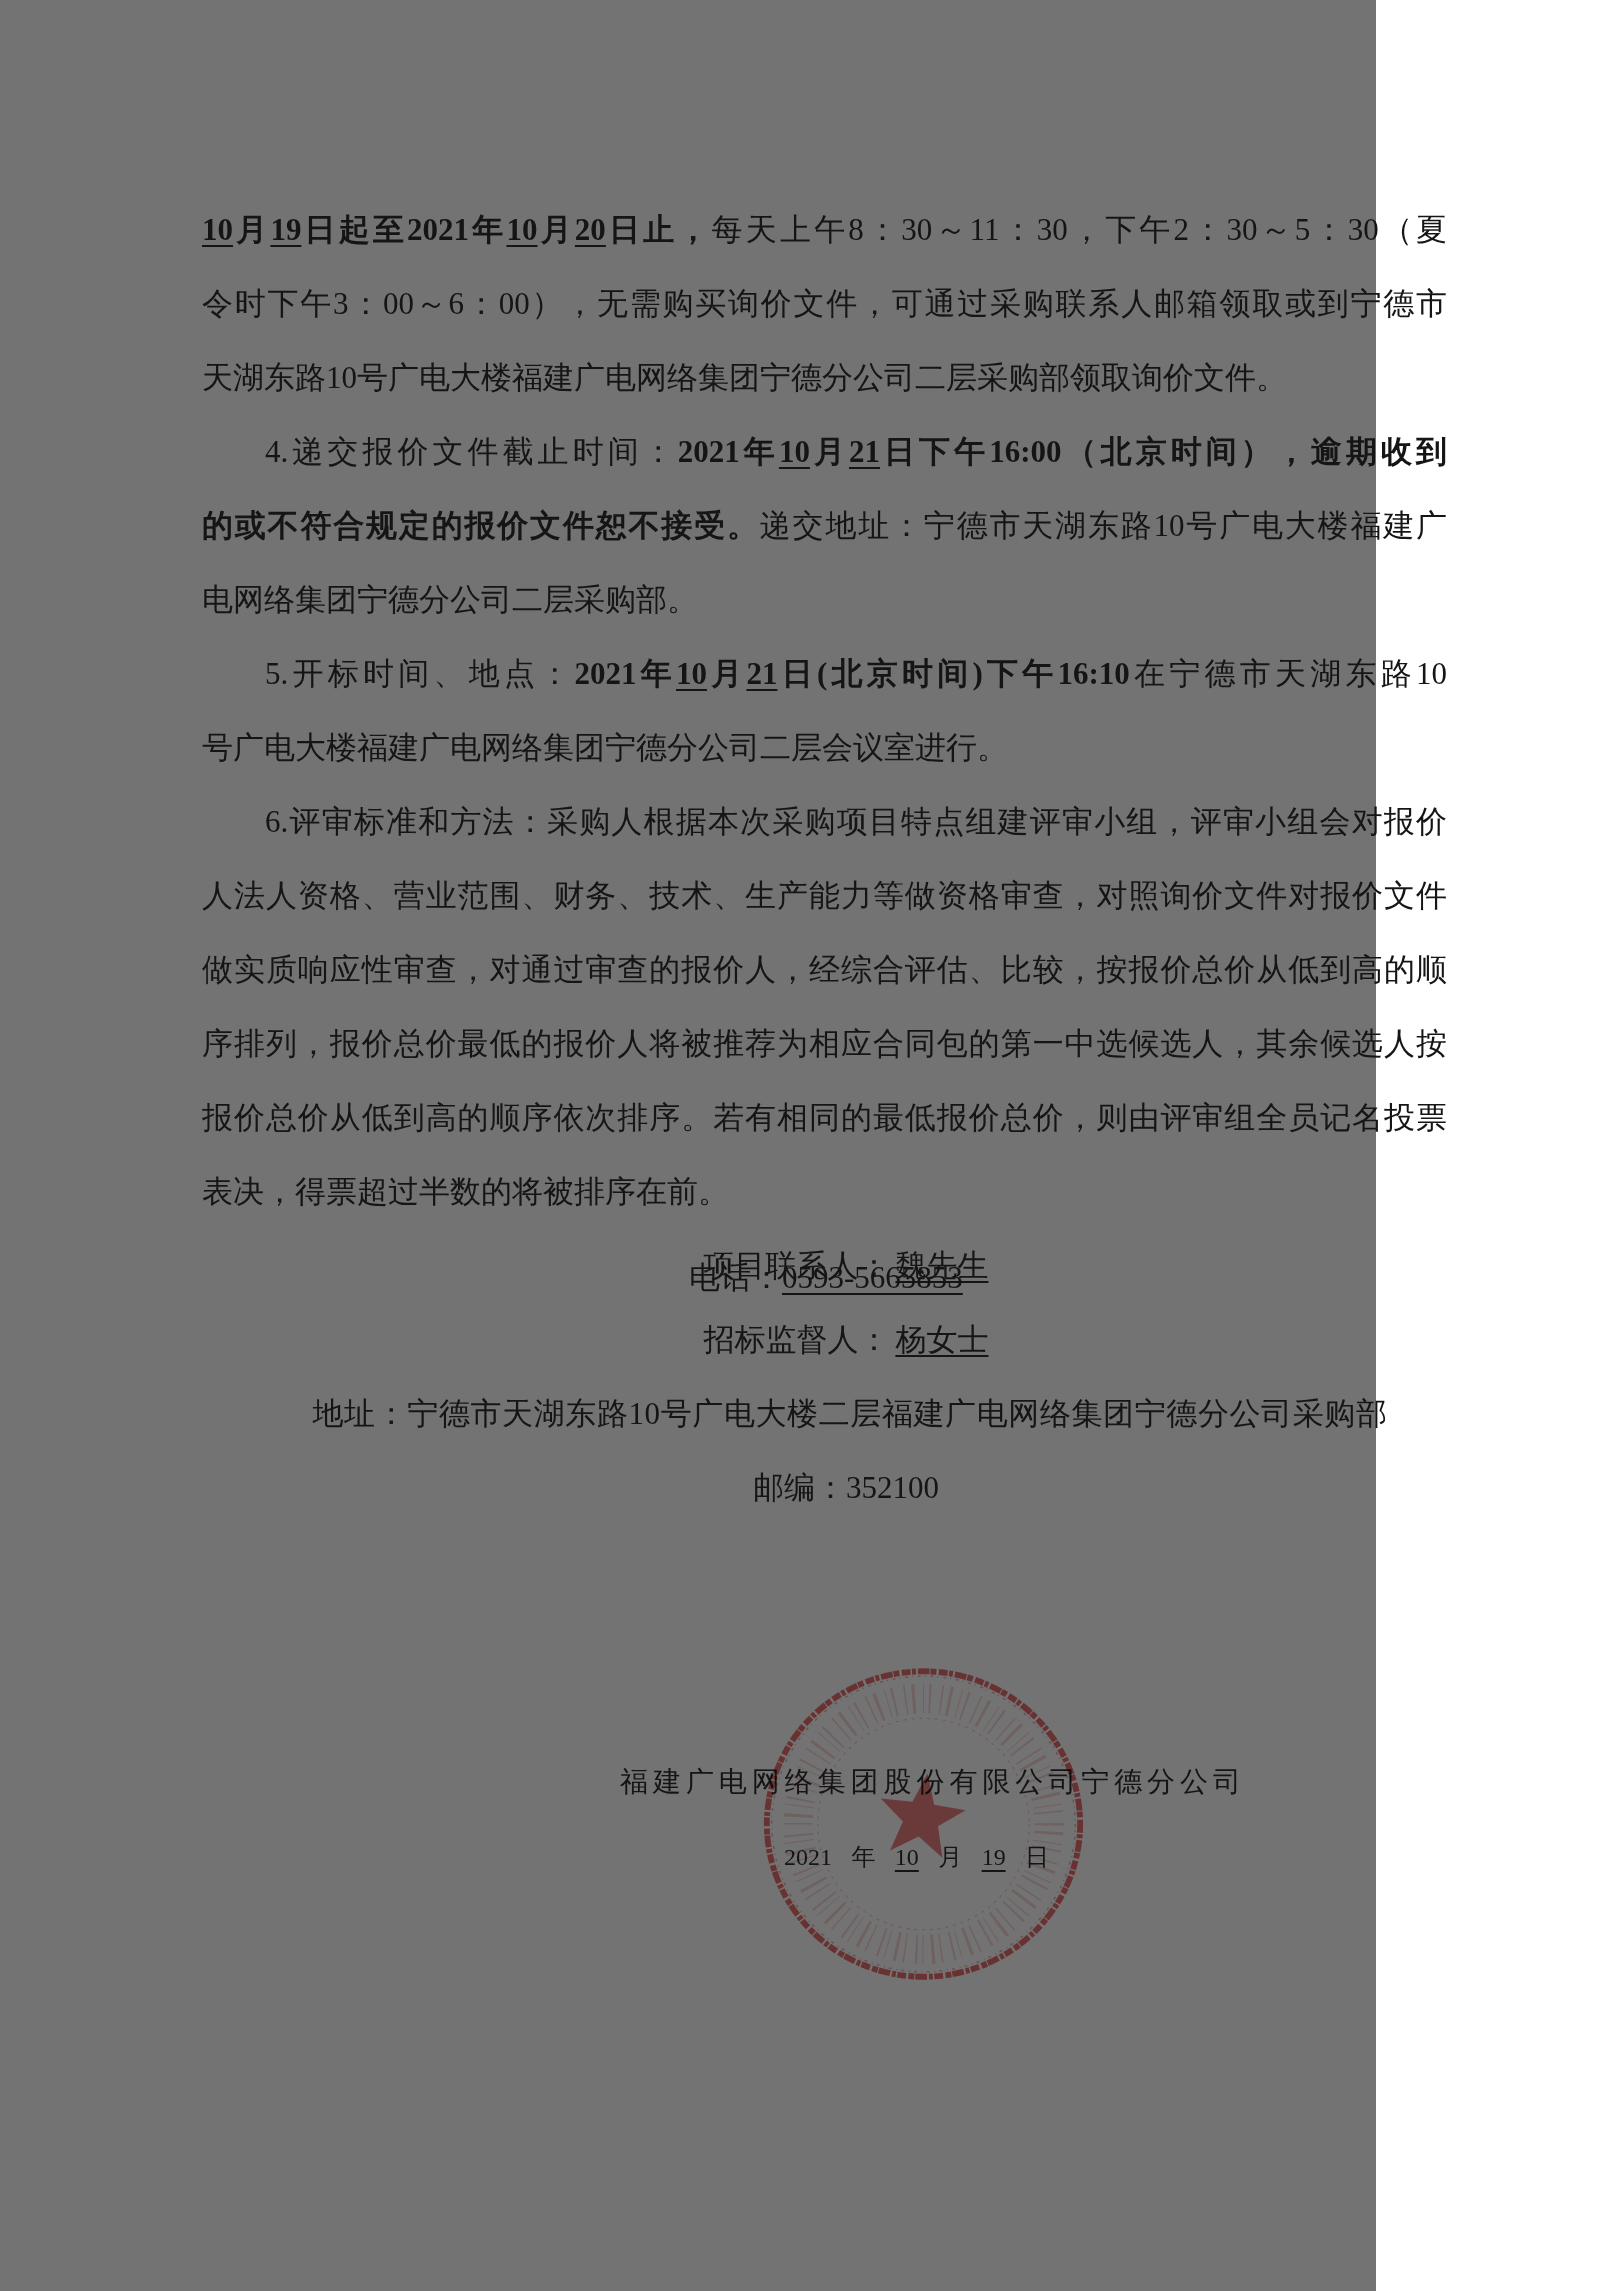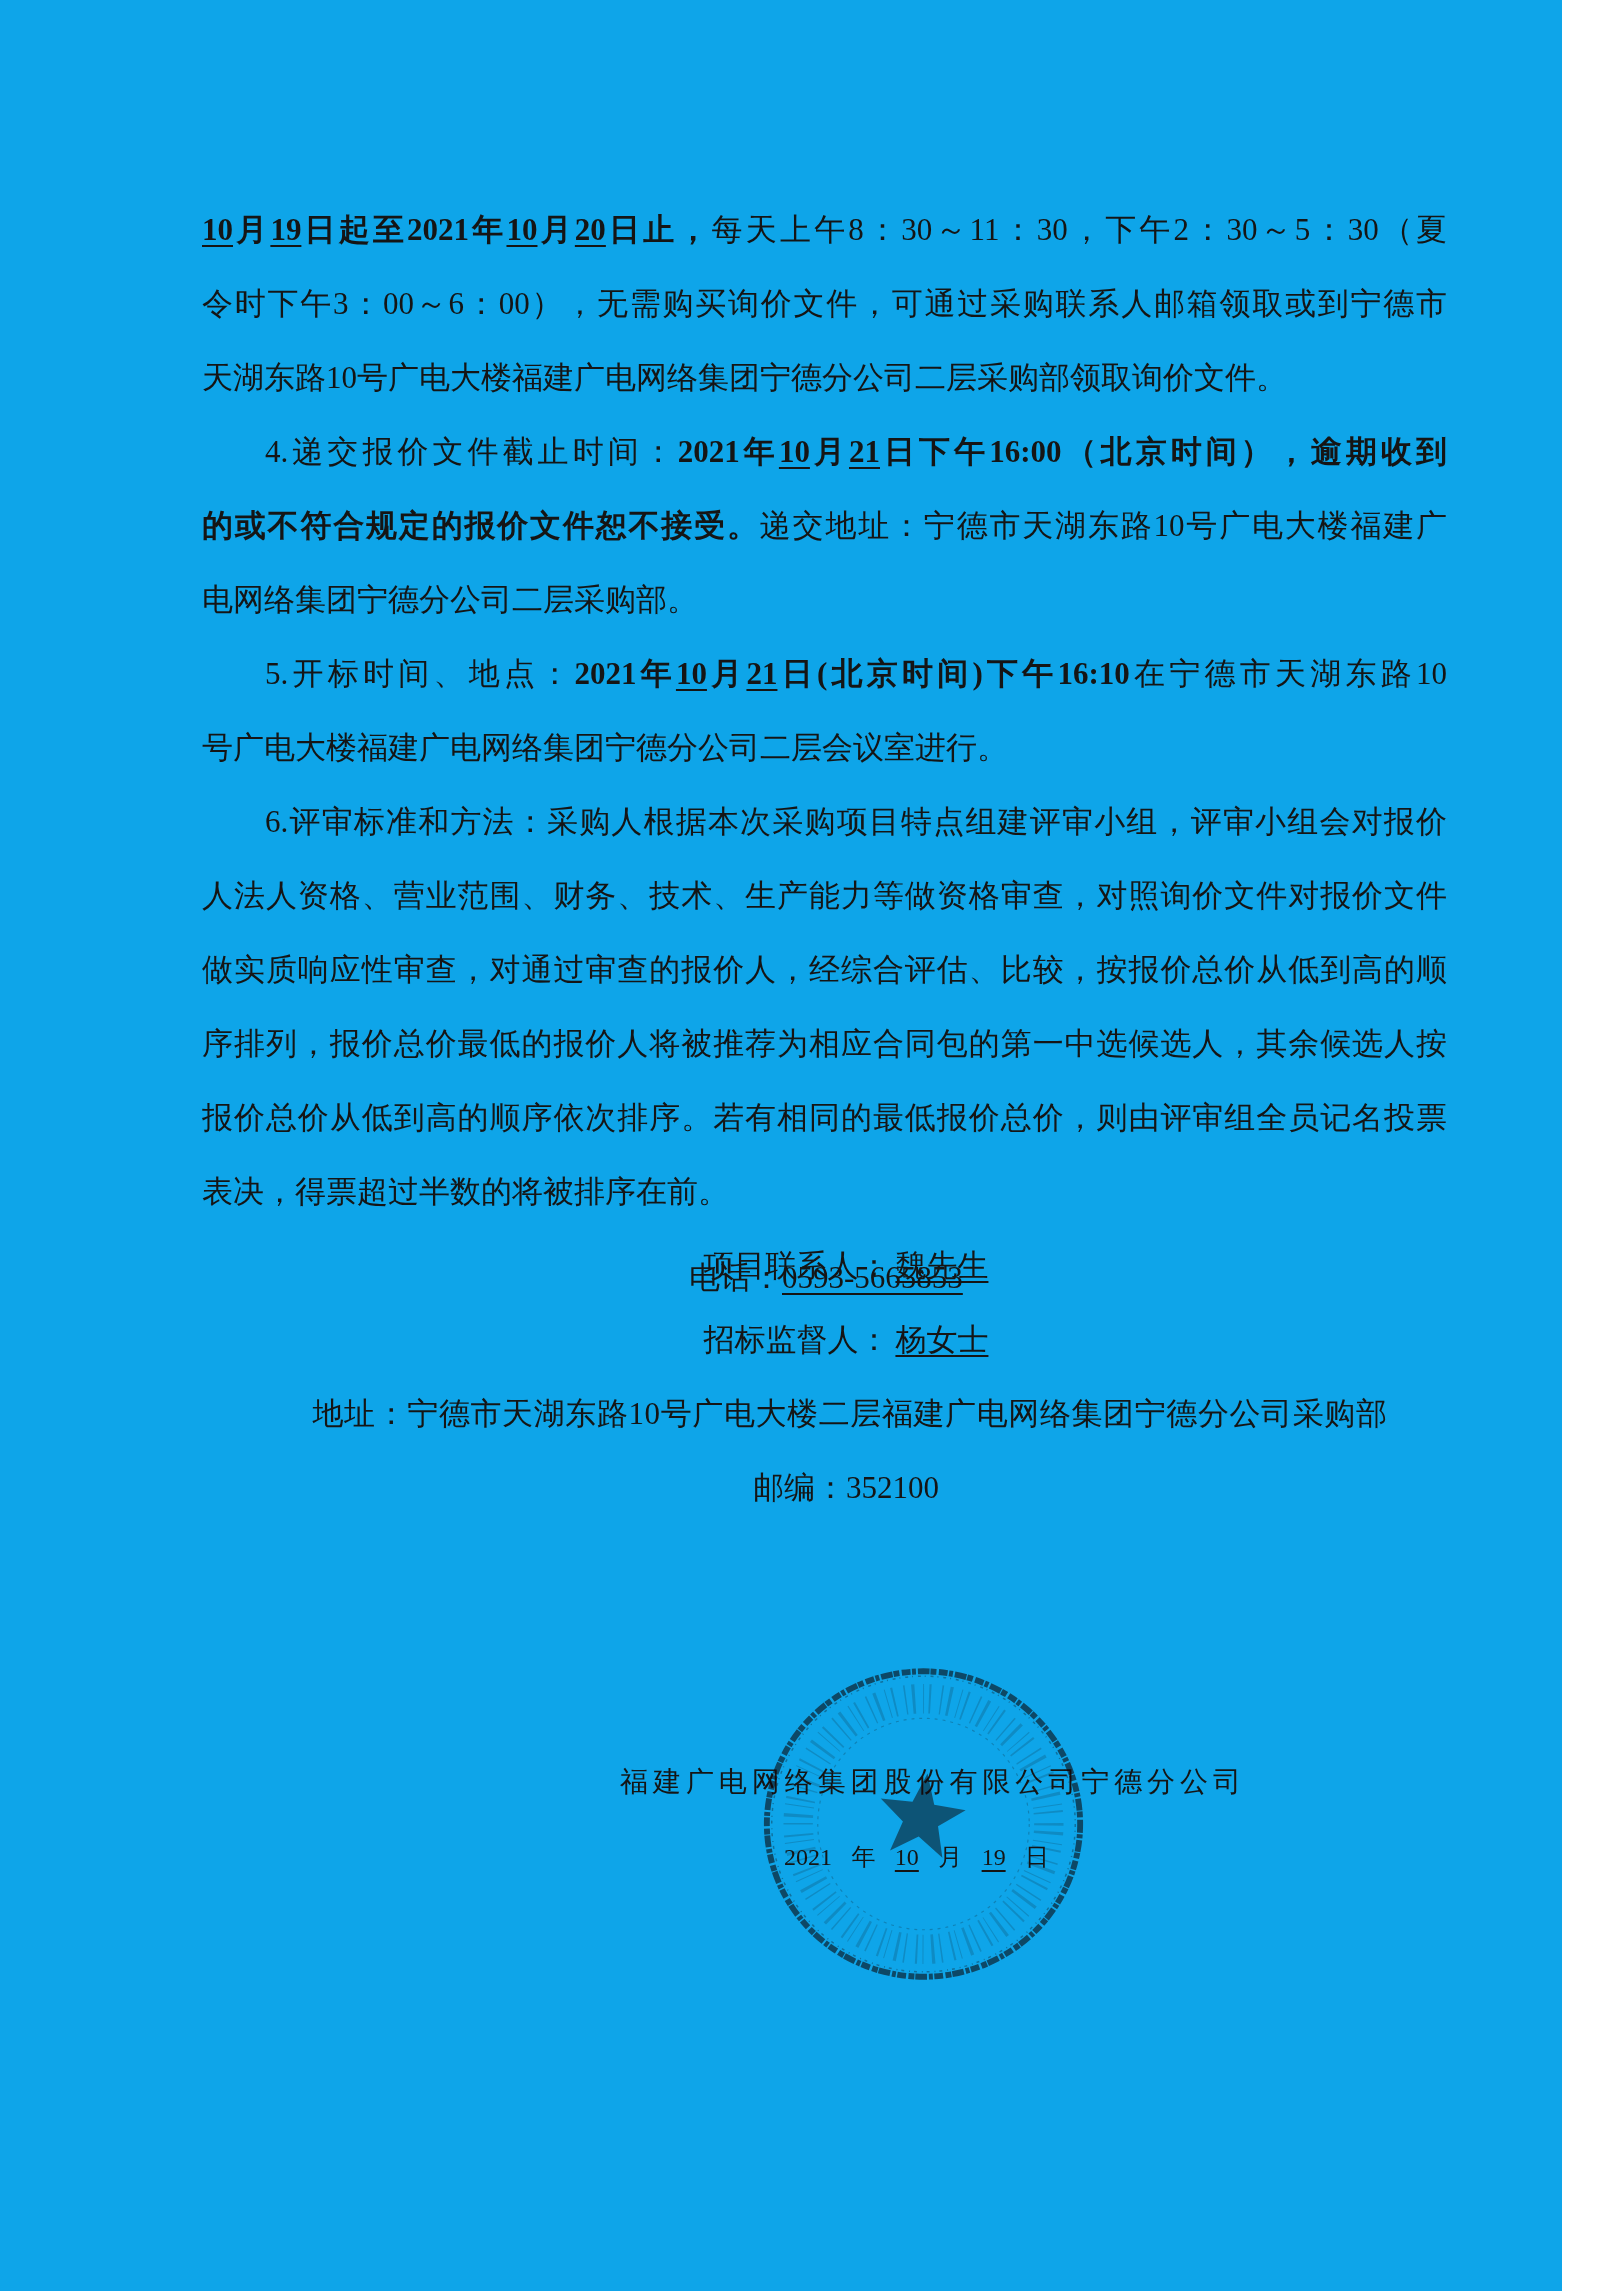--- a/index.html
+++ b/index.html
@@ -1,21 +1,21 @@
 <!DOCTYPE html>
 <html><head>
 <meta charset="utf-8">
 <style>
   html, body { margin: 0; padding: 0; }
   body {
     width: 1620px; height: 2292px; position: relative; overflow: hidden;
     background: #ffffff; color: #151515;
     font-family: "Liberation Serif", "DejaVu Serif", serif;
   }
-  .page { position: absolute; left: 0; top: 0; width: 1562px; height: 2292px; background: #0ea5e9; }
+  .page { position: absolute; left: 0; top: 0; width: 1376px; height: 2292px; background: #737373; }
   .body-text {
     position: absolute; left: 202px; top: 193px; width: 1245px;
     font-size: 31px;
   }
   .line {
     height: 74px; line-height: 74px; position: relative; text-align: center;
   }
   .justify { text-align: justify; text-align-last: justify; }
   .last { text-align: left; white-space: nowrap; }
   .indent { text-indent: 63px; }

